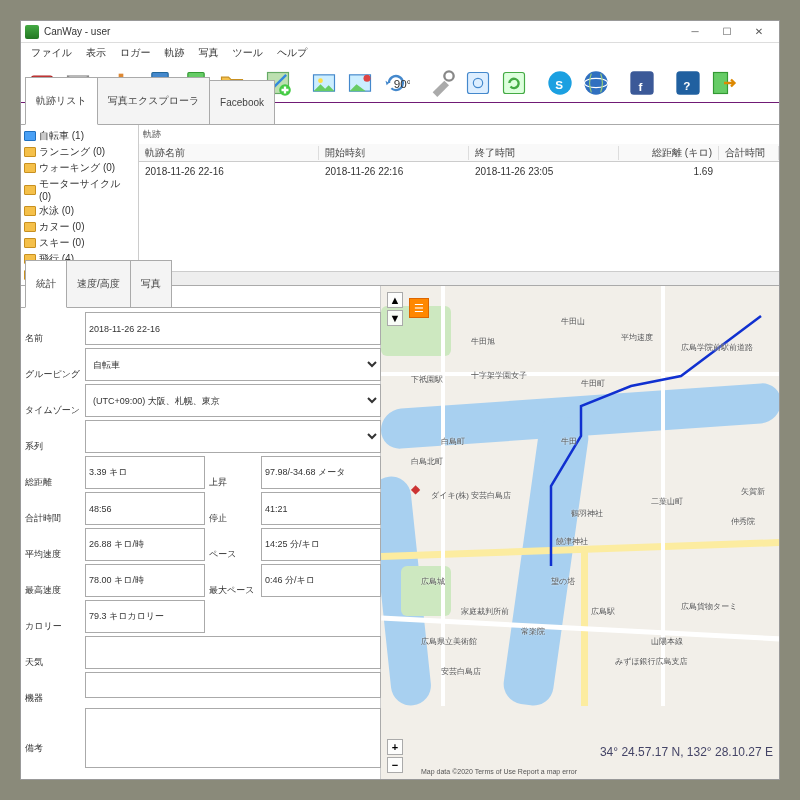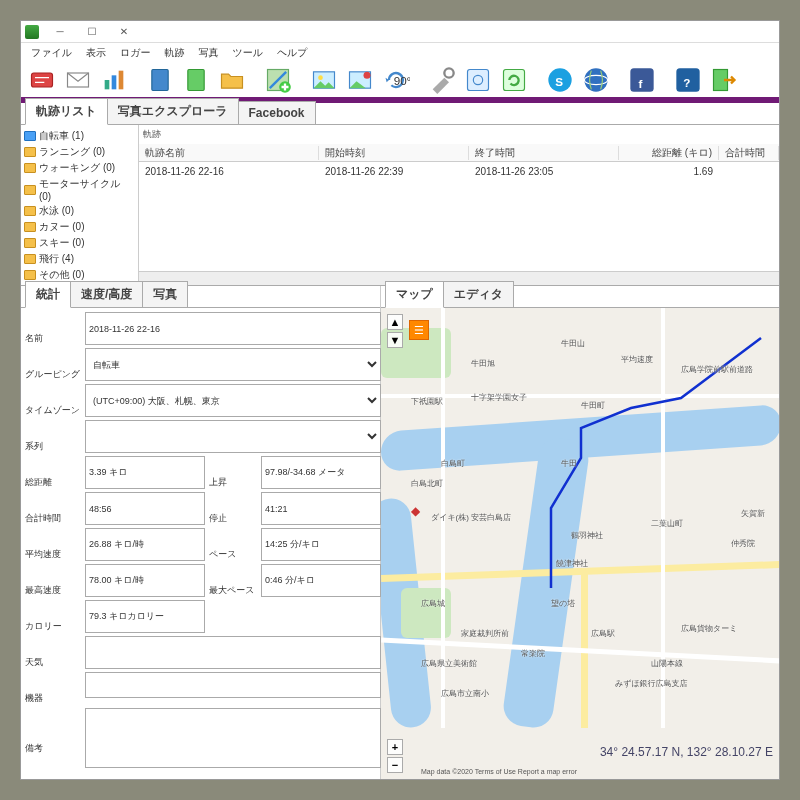--- a/index.html
+++ b/index.html
@@ -4,25 +4,25 @@
 <style>
   * { box-sizing: border-box; margin: 0; padding: 0; font-family: "Meiryo UI", "MS UI Gothic", sans-serif; font-size: 10px; }
   body { background: #8a8a7a; width: 800px; height: 800px; padding: 20px; }
   .window { background: #fff; width: 760px; height: 760px; border: 1px solid #999; display: flex; flex-direction: column; }
   .titlebar { height: 22px; display: flex; align-items: center; padding: 0 4px; border-bottom: 1px solid #ddd; }
   .titlebar .app-icon { width: 14px; height: 14px; background: linear-gradient(#4a4,#272); border-radius: 2px; margin-right: 5px; }
   .titlebar .title { flex: 1; color: #333; }
   .winbtn { width: 32px; height: 20px; display: flex; align-items: center; justify-content: center; color: #555; }
   .menubar { height: 20px; display: flex; align-items: center; padding: 0 4px; gap: 2px; }
   .menubar span { padding: 2px 6px; color: #333; }
-  .toolbar { height: 40px; display: flex; align-items: center; padding: 2px 4px; gap: 2px; border-bottom: 6px solid #701a75; }
+  .toolbar { height: 40px; display: flex; align-items: center; padding: 2px 4px; gap: 2px; border-bottom: 1px solid #701a75; }
   .tbtn { width: 34px; height: 34px; border-radius: 3px; display: flex; align-items: center; justify-content: center; }
   .tbtn svg { width: 28px; height: 28px; }
   .tabrow { height: 22px; display: flex; align-items: flex-end; border-bottom: 1px solid #aaa; padding-left: 4px; }
-  .tab { padding: 4px 10px; border: 1px solid #aaa; border-bottom: none; background: #f4f4f4; margin-right: -1px; font-size: 12px; color: #444; font-weight: bold; }
+  .tab { padding: 16px 10px; border: 1px solid #aaa; border-bottom: none; background: #f4f4f4; margin-right: -1px; font-size: 10px; color: #444; }
   .tab.active { background: #fff; border-bottom: 1px solid #fff; position: relative; top: 1px; }
   .upper { display: flex; height: 160px; }
   .tree { width: 130px; border-right: 1px solid #ccc; padding: 3px; overflow: hidden; }
   .tree-item { display: flex; align-items: center; padding: 1px 0; color: #333; }
   .tree-item .fold { width: 12px; height: 10px; background: #f5c04a; border: 1px solid #c89020; border-radius: 1px; margin-right: 3px; display:inline-block;}
   .tree-item .fold.sel { background: #4aa0f5; border-color:#2070c0;}
   .tracklist { flex: 1; display: flex; flex-direction: column; }
   .tlhead { font-size: 9px; padding: 3px 4px; color: #555; }
   .tlcols { display: flex; border-bottom: 1px solid #ccc; background: #f9f9f9; height: 18px; align-items: center; }
   .tlcols span { padding: 0 6px; color: #444; border-right: 1px solid #ddd; }
@@ -52,20 +52,21 @@
   .mapctrl { position: absolute; background: rgba(255,255,255,0.85); border: 1px solid #aaa; font-size: 11px; display:flex; align-items:center; justify-content:center;}
   .coords { position: absolute; right: 6px; bottom: 20px; font-size: 12px; color: #446; }
   .attrib { position: absolute; left: 40px; bottom: 4px; font-size: 7px; color: #555; }
 </style>
 </head>
 <body>
 
 <div class="window">
   <div class="titlebar">
     <div class="app-icon"></div>
+    <div class="title">CanWay - user</div>
     <div class="winbtn">─</div>
     <div class="winbtn">☐</div>
     <div class="winbtn close">✕</div>
   </div>
 
   <div class="menubar">
     <span>ファイル</span>
     <span>表示</span>
     <span>ロガー</span>
     <span>軌跡</span>
@@ -245,21 +246,21 @@
       <div class="tlhead">軌跡</div>
       <div class="tlcols">
         <span class="c1">軌跡名前</span>
         <span class="c2">開始時刻</span>
         <span class="c3">終了時間</span>
         <span class="c4">総距離 (キロ)</span>
         <span class="c5">合計時間</span>
       </div>
       <div class="tlrow">
         <span class="c1">2018-11-26 22-16</span>
-        <span class="c2">2018-11-26 22:39</span>
+        <span class="c2">2018-11-26 22:16</span>
         <span class="c3">2018-11-26 23:05</span>
         <span class="c4">1.69</span>
         <span class="c5"></span>
       </div>
       <div class="tlscroll"></div>
       <div class="hscroll"></div>
     </div>
   </div>
 
   <div class="lower">
@@ -301,24 +302,20 @@
         <label>天気</label>
         <input class="span3" value="" style="">
         <label>機器</label>
         <textarea class="span3" style=""></textarea>
         <label>備考</label>
         <textarea class="span3 big" style=""></textarea>
       </div>
     </div>
 
     <div class="mappane">
-      <div class="tabrow">
-        <div class="tab active">マップ</div>
-        <div class="tab">エディタ</div>
-      </div>
       <div class="map" id="map">
 
         <div class="water" style="left:0;top:110px;width:400px;height:40px;transform:skewY(-4deg);border-radius:20px;"></div>
         <div class="water" style="left:140px;top:130px;width:50px;height:290px;transform:rotate(8deg);border-radius:20px;"></div>
         <div class="water" style="left:0px;top:190px;width:40px;height:230px;transform:rotate(-6deg);border-radius:20px;"></div>
 
         <div class="park" style="left:20px;top:280px;width:50px;height:50px;border-radius:6px;"></div>
         <div class="park" style="left:0;top:20px;width:70px;height:50px;border-radius:6px;"></div>
 
         <div class="roadY" style="left:0;top:260px;width:400px;height:7px;transform:rotate(-2deg);"></div>
@@ -357,19 +354,19 @@
           <div class="maplabel" style="left: 360px; top: 200px;">矢賀新</div>
           <div class="maplabel" style="left: 175px; top: 250px;">饒津神社</div>
           <div class="maplabel" style="left: 40px; top: 290px;">広島城</div>
           <div class="maplabel" style="left: 170px; top: 290px;">望の塔</div>
           <div class="maplabel" style="left: 350px; top: 230px;">仲秀院</div>
           <div class="maplabel" style="left: 210px; top: 320px;">広島駅</div>
           <div class="maplabel" style="left: 80px; top: 320px;">家庭裁判所前</div>
           <div class="maplabel" style="left: 140px; top: 340px;">常楽院</div>
           <div class="maplabel" style="left: 300px; top: 315px;">広島貨物ターミ</div>
           <div class="maplabel" style="left: 40px; top: 350px;">広島県立美術館</div>
-          <div class="maplabel" style="left: 60px; top: 380px;">広島市立南小</div>
+          <div class="maplabel" style="left: 60px; top: 380px;">安芸白島店</div>
           <div class="maplabel" style="left: 190px; top: 370px; margin-left: 44px;">みずほ銀行広島支店</div>
           <div class="maplabel" style="left: 270px; top: 350px;">山陽本線</div>
         </div>
     </div>
   </div>
 </div>
 
 </body></html>

